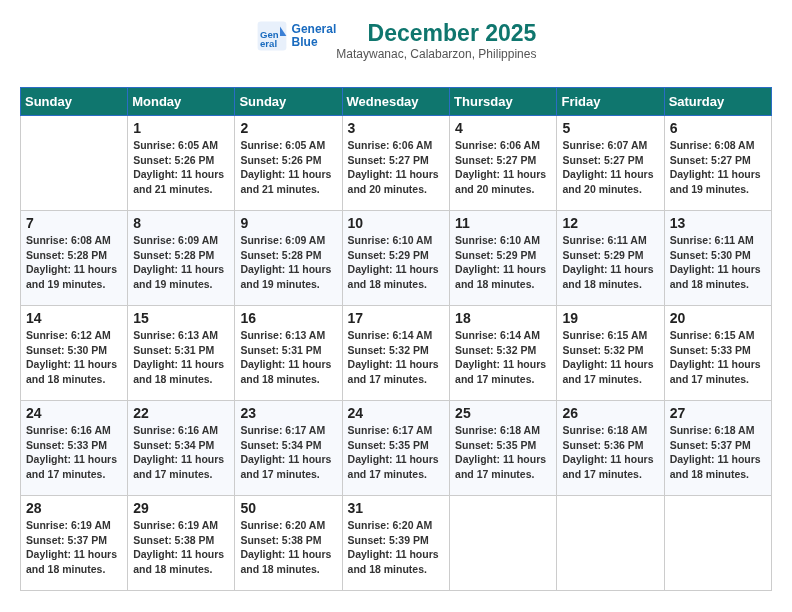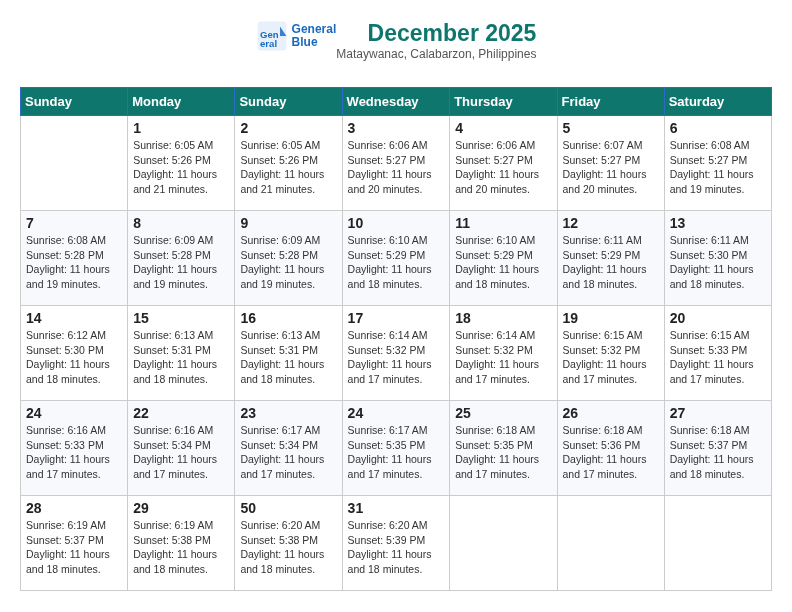--- a/index.html
+++ b/index.html
@@ -73,20 +73,21 @@
       font-size: 14px;
       font-weight: bold;
       color: #222;
       margin-bottom: 2px;
       display: block;
     }
     .day-info {
       color: #333;
       line-height: 1.4;
       font-size: 10.5px;
+      font-weight: bold;
     }
     tr:nth-child(even) td {
       background: #f7f9fd;
     }
     tr:nth-child(odd) td {
       background: #ffffff;
     }
   </style>
 </head>
 <body>

